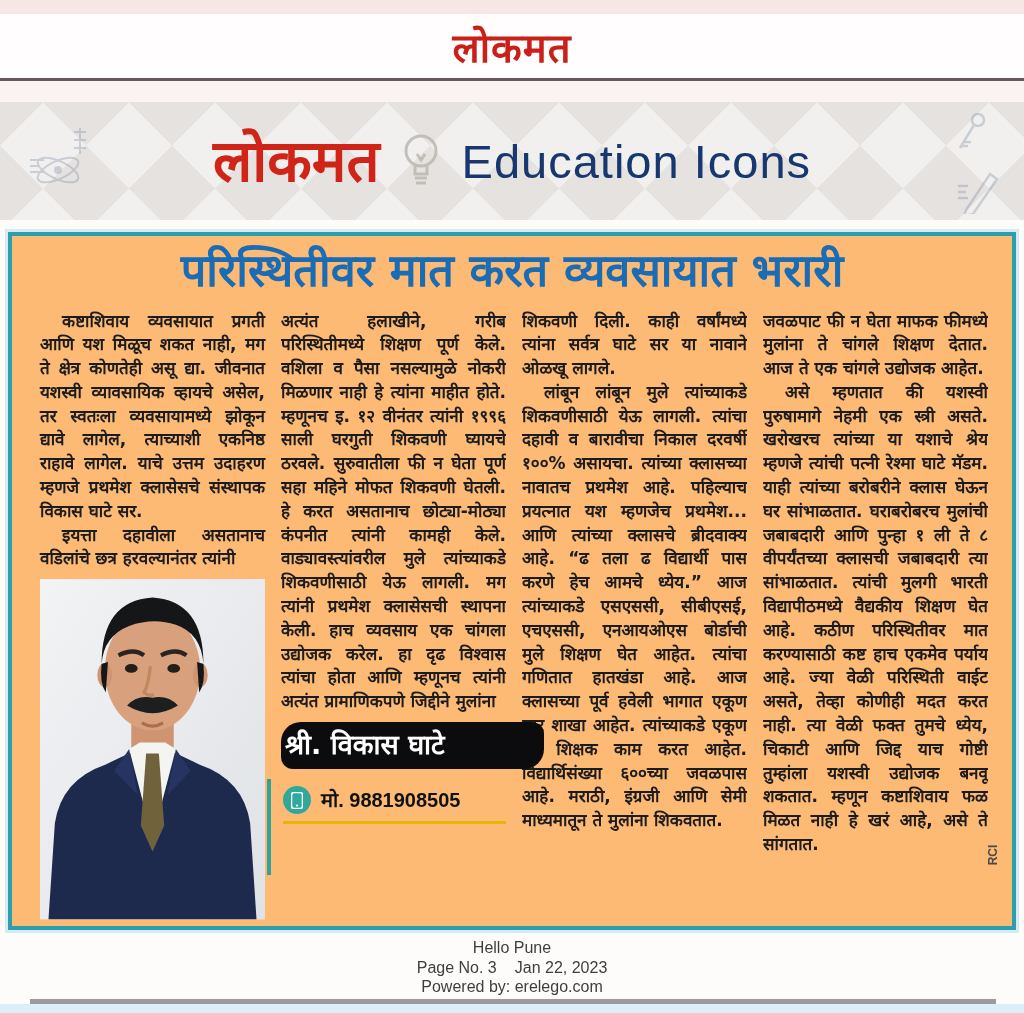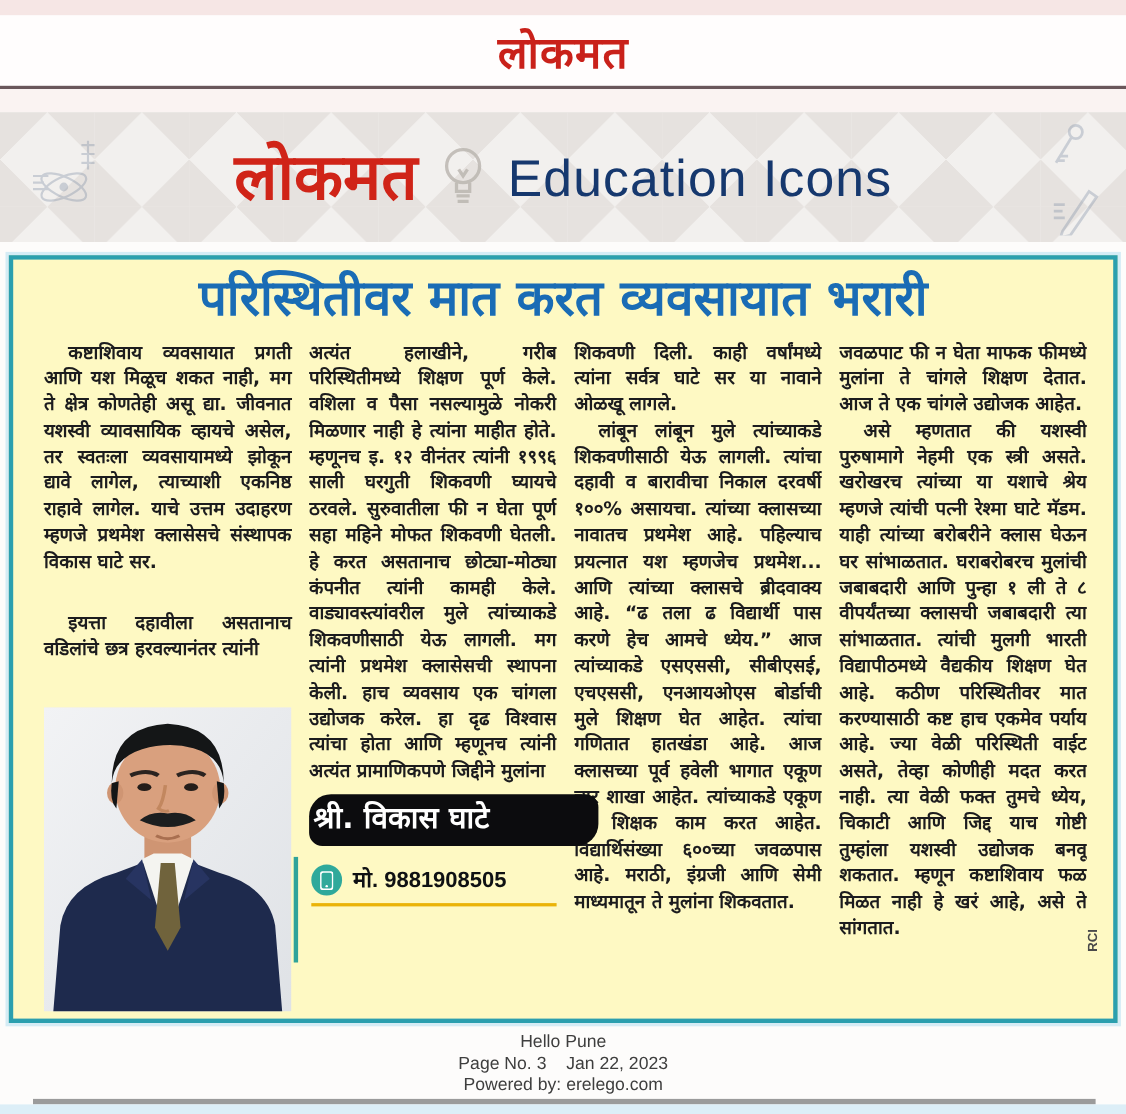--- a/index.html
+++ b/index.html
@@ -31,32 +31,32 @@
     font-weight:normal;font-size:47px;letter-spacing:1px;}
   .bulb{width:42px;height:58px;opacity:.8;}
   .doodle{position:absolute;opacity:.35;}
   .doodle.left{left:28px;top:18px;}
   .doodle.right-top{right:34px;top:8px;}
   .doodle.right-bottom{right:22px;bottom:6px;}
 
   
   .article{
     position:absolute;top:232px;left:8px;width:1008px;height:698px;
-    box-sizing:border-box;background:#fef9c3;
+    box-sizing:border-box;background:#fdba74;
     border:4px solid #2b9fae;box-shadow:0 0 0 3px #d5ecf5;
   }
   .headline{
     text-align:center;color:#1a6cb5;font-size:45px;font-weight:bold;
     line-height:1.1;margin:10px 6px 6px;
   }
   .cols{display:flex;gap:16px;padding:8px 24px 0 28px;height:618px;box-sizing:border-box;}
   .col{
     flex:1;min-width:0;position:relative;
     font-size:17px;font-weight:bold;line-height:1.4;color:#1c1c1e;
-    text-align:justify;text-justify:inter-word;gap:32px;
+    text-align:justify;text-justify:inter-word;
   }
   .col-1{display:flex;flex-direction:column;}
   .col-2 .textblock{max-height:436px;overflow:hidden;}
   .col-3,.col-4{overflow:hidden;}
   .para{margin:0;}
   .para.indent{text-indent:1.3em;}
 
   
   .photo-wrap{flex:1;min-height:160px;margin-top:8px;overflow:hidden;}
   .photo-wrap svg{width:100%;height:100%;display:block;}

